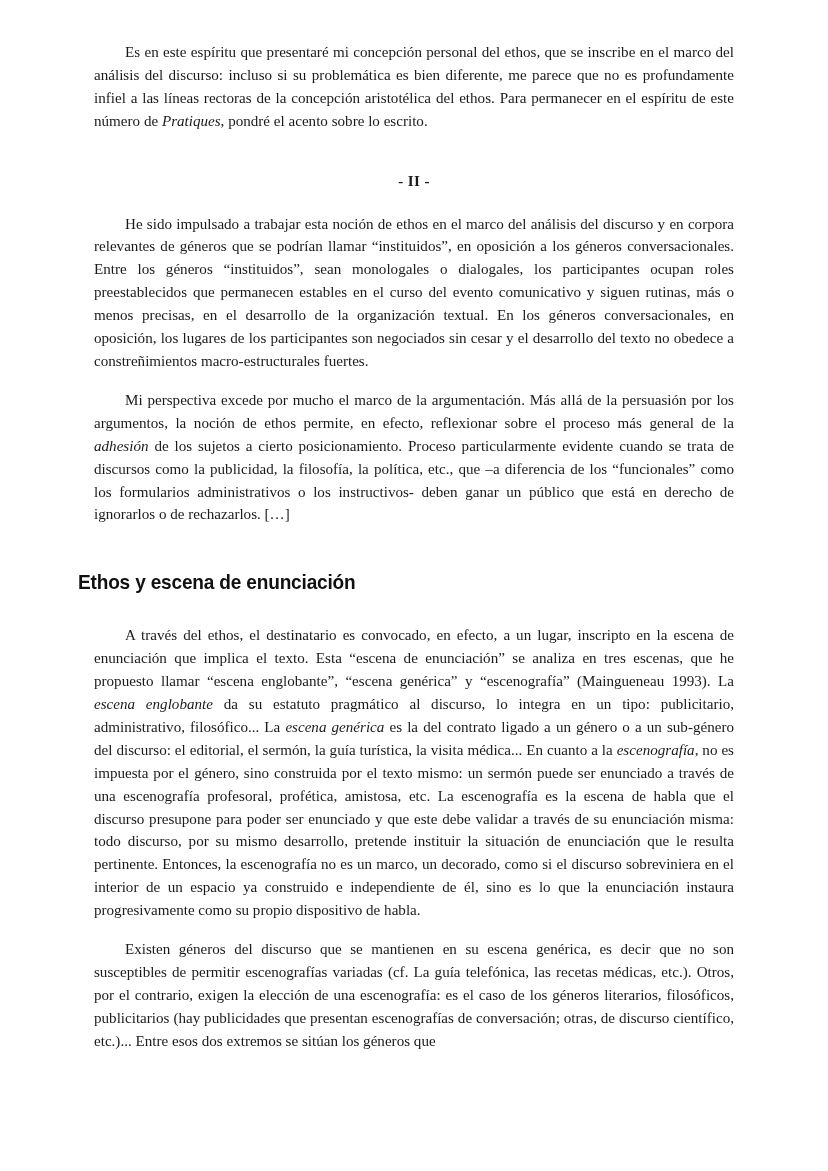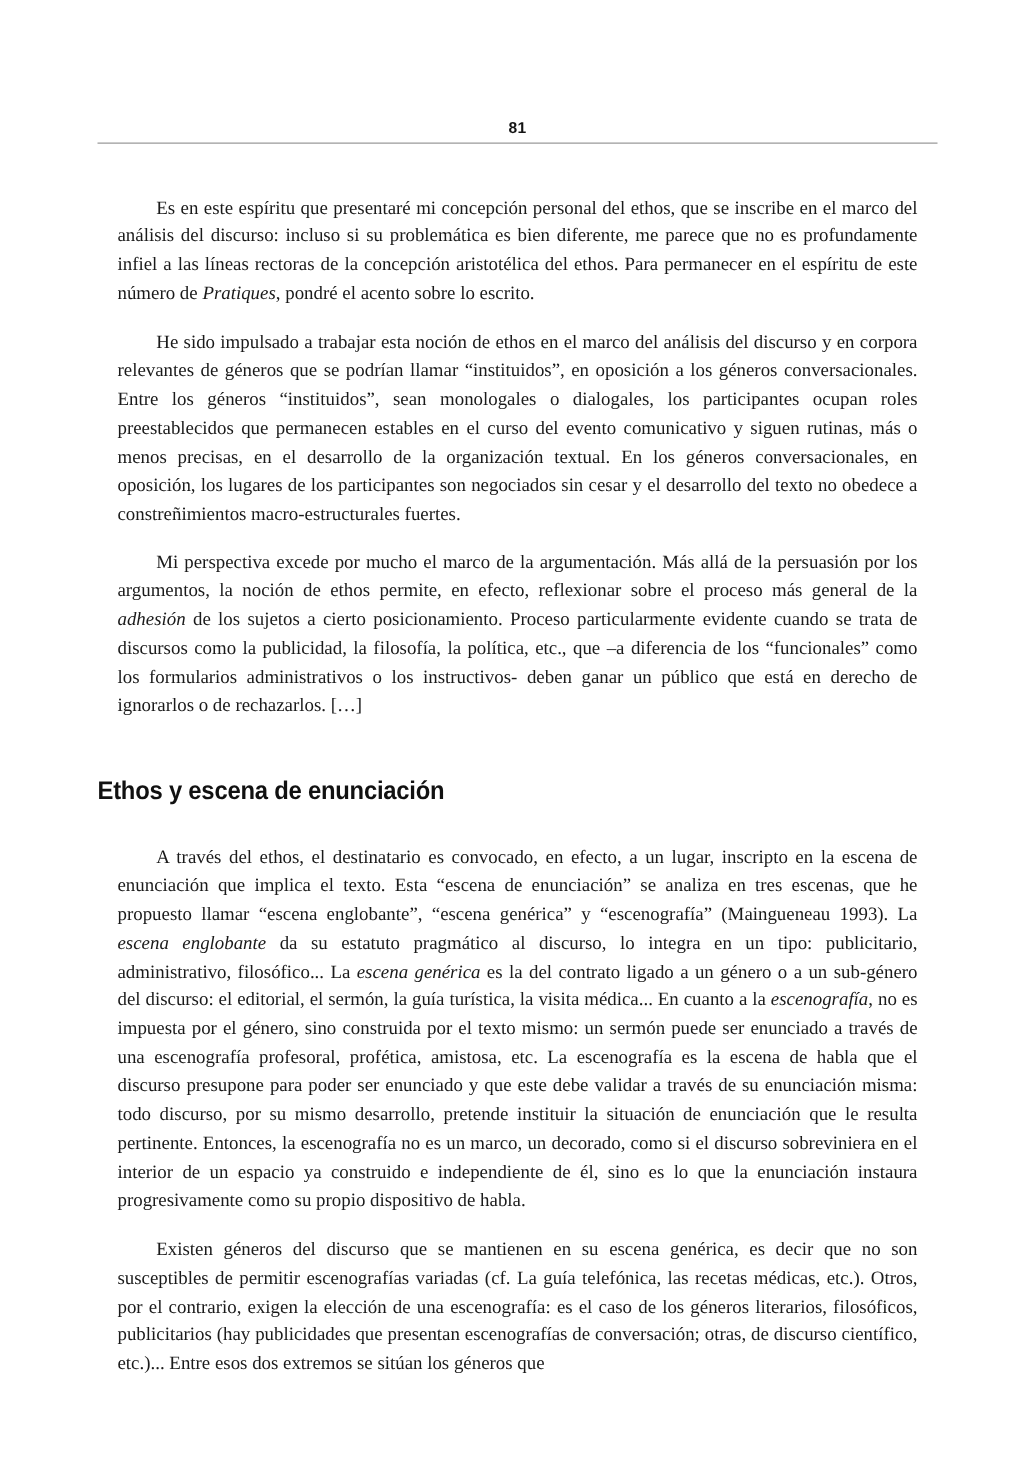--- a/index.html
+++ b/index.html
@@ -85,29 +85,26 @@
     transform-origin: left center;
   }
   i, em { font-style: italic; }
 </style>
 </head>
 <body>
 
 <div class="page">
   <div class="content">
 
-    <div class="folio-block">
-      <div class="folio">81</div>
-      <div class="folio-rule"></div>
-    </div>
 
     <div class="gap-after-folio"></div>
 
     <p class="body indent"><span>Es en este espíritu que presentaré mi concepción personal del ethos, que se inscribe en el marco del análisis del discurso: incluso si su problemática es bien diferente, me parece que no es profundamente infiel a las líneas rectoras de la concepción aristotélica del ethos. Para permanecer en el espíritu de este número de </span><i>Pratiques</i><span>, pondré el acento sobre lo escrito.</span></p>
 
+    <p class="section-mark"><b>- II -</b></p>
 
     <p class="body indent">He sido impulsado a trabajar esta noción de ethos en el marco del análisis del discurso y en corpora relevantes de géneros que se podrían llamar “instituidos”, en oposición a los géneros conversacionales. Entre los géneros “instituidos”, sean monologales o dialogales, los participantes ocupan roles preestablecidos que permanecen estables en el curso del evento comunicativo y siguen rutinas, más o menos precisas, en el desarrollo de la organización textual. En los géneros conversacionales, en oposición, los lugares de los participantes son negociados sin cesar y el desarrollo del texto no obedece a constreñimientos macro-estructurales fuertes.</p>
 
     <p class="body indent"><span>Mi perspectiva excede por mucho el marco de la argumentación. Más allá de la persuasión por los argumentos, la noción de ethos permite, en efecto, reflexionar sobre el proceso más general de la </span><i>adhesión</i><span> de los sujetos a cierto posicionamiento. Proceso particularmente evidente cuando se trata de discursos como la publicidad, la filosofía, la política, etc., que –a diferencia de los “funcionales” como los formularios administrativos o los instructivos- deben ganar un público que está en derecho de ignorarlos o de rechazarlos. […]</span></p>
 
     <h2 class="heading">Ethos y escena de enunciación</h2>
 
     <p class="body indent"><span>A través del ethos, el destinatario es convocado, en efecto, a un lugar, inscripto en la escena de enunciación que implica el texto. Esta “escena de enunciación” se analiza en tres escenas, que he propuesto llamar “escena englobante”, “escena genérica” y “escenografía” (Maingueneau 1993). La </span><i>escena englobante</i><span> da su estatuto pragmático al discurso, lo integra en un tipo: publicitario, administrativo, filosófico... La </span><i>escena genérica</i><span> es la del contrato ligado a un género o a un sub-género del discurso: el editorial, el sermón, la guía turística, la visita médica... En cuanto a la </span><i>escenografía</i><span>, no es impuesta por el género, sino construida por el texto mismo: un sermón puede ser enunciado a través de una escenografía profesoral, profética, amistosa, etc. La escenografía es la escena de habla que el discurso presupone para poder ser enunciado y que este debe validar a través de su enunciación misma: todo discurso, por su mismo desarrollo, pretende instituir la situación de enunciación que le resulta pertinente. Entonces, la escenografía no es un marco, un decorado, como si el discurso sobreviniera en el interior de un espacio ya construido e independiente de él, sino es lo que la enunciación instaura progresivamente como su propio dispositivo de habla.</span></p>
 
     <p class="body indent">Existen géneros del discurso que se mantienen en su escena genérica, es decir que no son susceptibles de permitir escenografías variadas (cf. La guía telefónica, las recetas médicas, etc.). Otros, por el contrario, exigen la elección de una escenografía: es el caso de los géneros literarios, filosóficos, publicitarios (hay publicidades que presentan escenografías de conversación; otras, de discurso científico, etc.)... Entre esos dos extremos se sitúan los géneros que</p>

